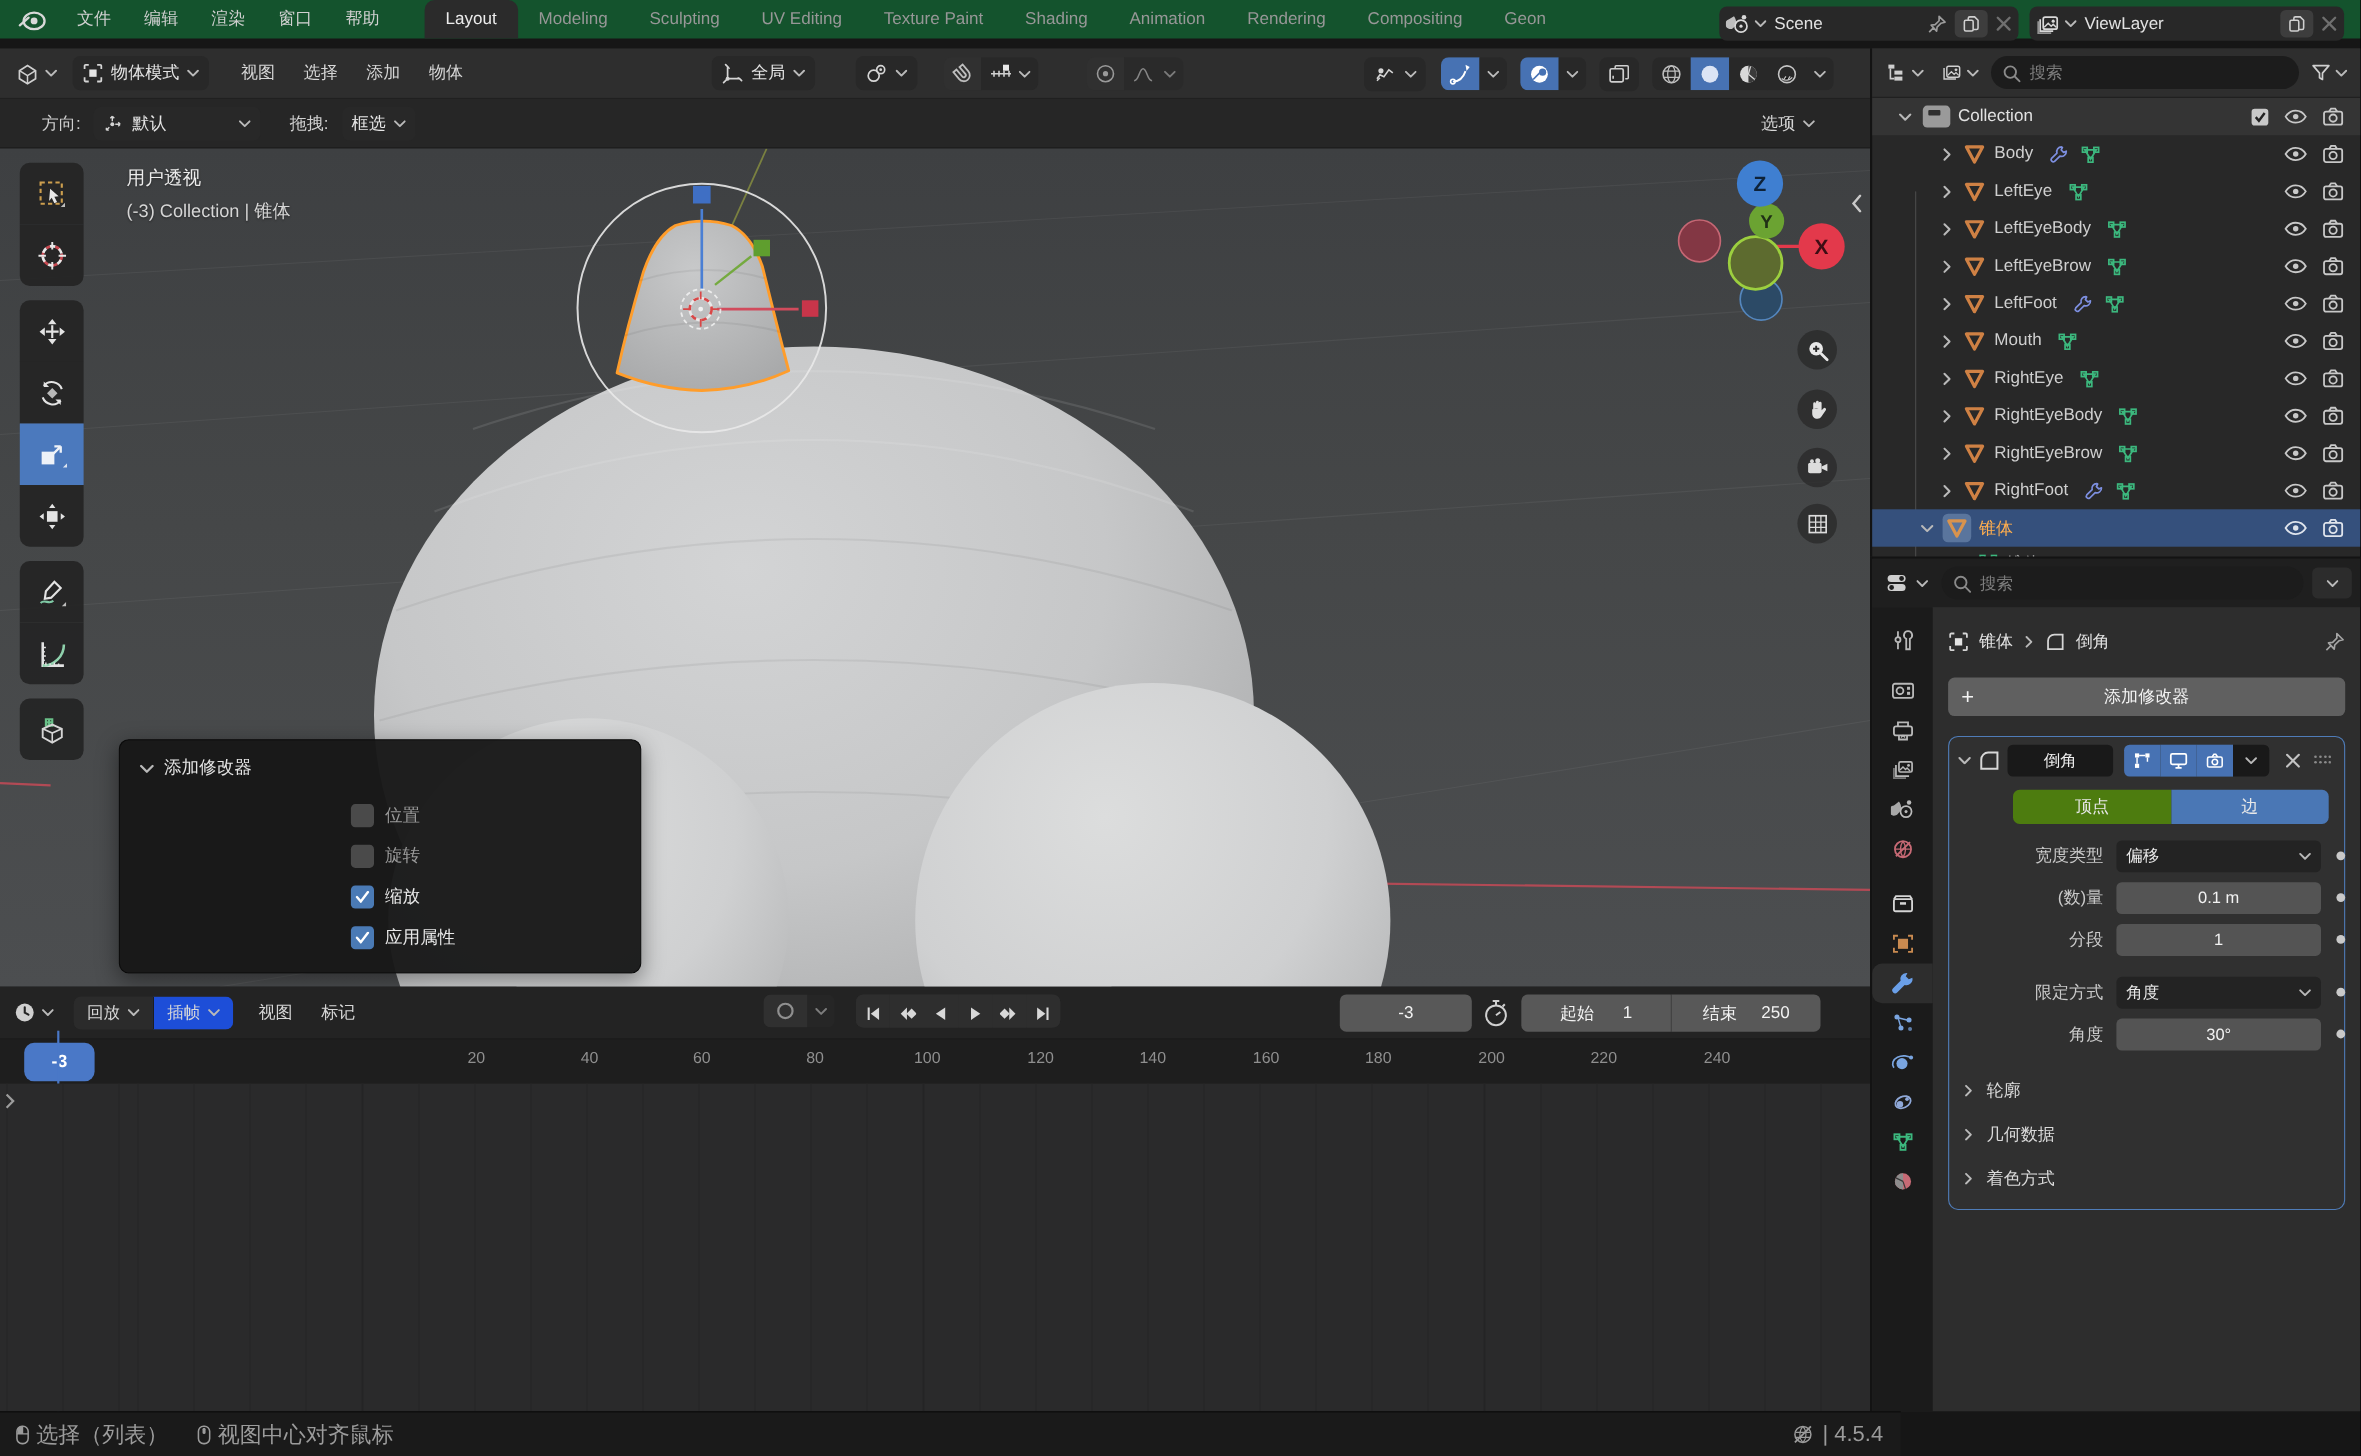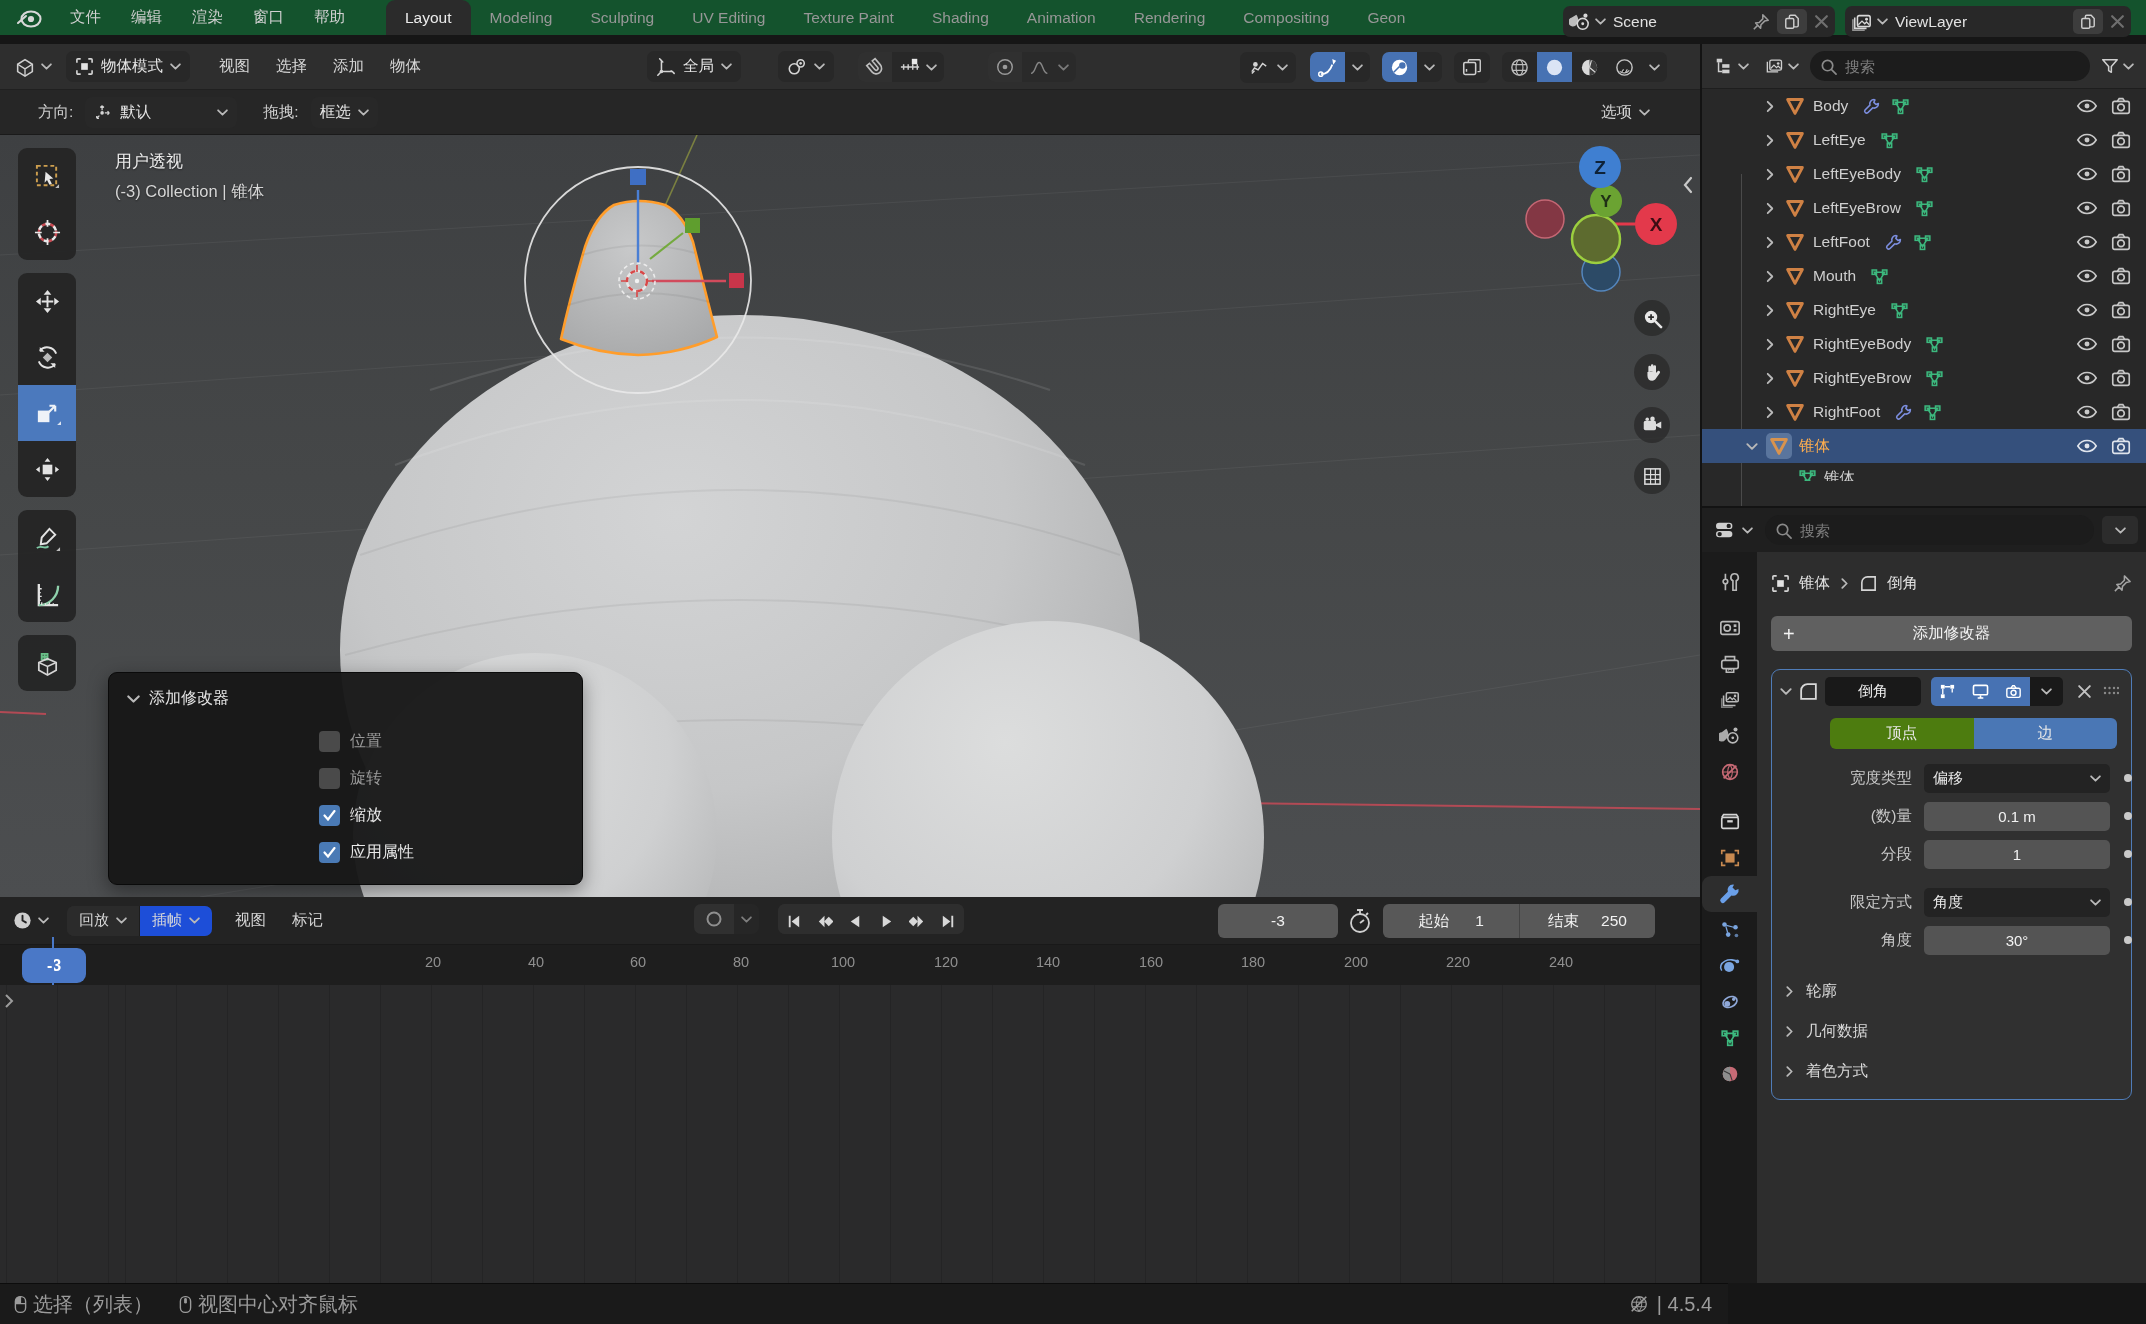--- a/index.html
+++ b/index.html
@@ -771,20 +771,44 @@
             <path d="M2 3h16l-6.5 7.5V17l-3-1.8V10.5z" fill="none" stroke="#cfcfcf" stroke-width="1.7" stroke-linejoin="round"></path>
           </svg>
         <svg class="cv" viewBox="0 0 10 6">
             <path d="M1 1l4 4 4-4"></path>
           </svg>
       </div>
     </div>
 
     <div class="vline"></div>
 
+    <div class="ol-row" style="background:#343434;padding-left:24px">
+      <svg class="cv" style="width:12px" viewBox="0 0 10 6">
+          <path d="M1 1l4 4 4-4"></path>
+        </svg>
+      <span style="margin-left:10px;width:25px;height:20px;background:#9a9a9a;border-radius:4px;position:relative">
+        <span style="position:absolute;left:5px;top:4px;width:11px;height:5px;background:#2f2f2f;border-radius:1px"></span>
+      </span>
+      <span class="nm" style="color:#e2e2e2">Collection</span>
+      <span class="rix">
+        <svg class="ic18" viewBox="0 0 20 20">
+            <rect x="2" y="2" width="16" height="16" rx="3" fill="#c8c8c8"></rect>
+            <path d="M6 10l3 3.5L14.5 6" fill="none" stroke="#222" stroke-width="2.3"></path>
+          </svg>
+        <svg class="ic22" viewBox="0 0 24 24">
+            <path d="M12 6C7 6 3.5 9.5 2 12c1.5 2.5 5 6 10 6s8.5-3.5 10-6c-1.5-2.5-5-6-10-6z" fill="none" stroke="#c8c8c8" stroke-width="1.8"></path>
+            <circle cx="12" cy="12" r="2.7" fill="#c8c8c8"></circle>
+          </svg>
+        <svg class="ic22" viewBox="0 0 24 24">
+            <rect x="3" y="7" width="18" height="13" rx="2" fill="none" stroke="#c8c8c8" stroke-width="1.8"></rect>
+            <path d="M8 7l2-3h4l2 3" fill="none" stroke="#c8c8c8" stroke-width="1.8"></path>
+            <circle cx="12" cy="13.5" r="3.6" fill="none" stroke="#c8c8c8" stroke-width="1.8"></circle>
+          </svg>
+      </span>
+    </div>
 
     <div class="ol-row" style="padding-left:62px">
       <svg class="cv" style="width:12px;transform:rotate(-90deg)" viewBox="0 0 10 6">
           <path d="M1 1l4 4 4-4"></path>
         </svg>
       <svg class="ic22" style="margin-left:8px" viewBox="0 0 24 24">
           <path d="M4 5h16l-8 15z" fill="none" stroke="#cf8144" stroke-width="3.2" stroke-linejoin="round"></path>
         </svg>
       <span class="nm">Body</span>
       <svg class="ic18" style="margin-left:14px" viewBox="0 0 22 22">

